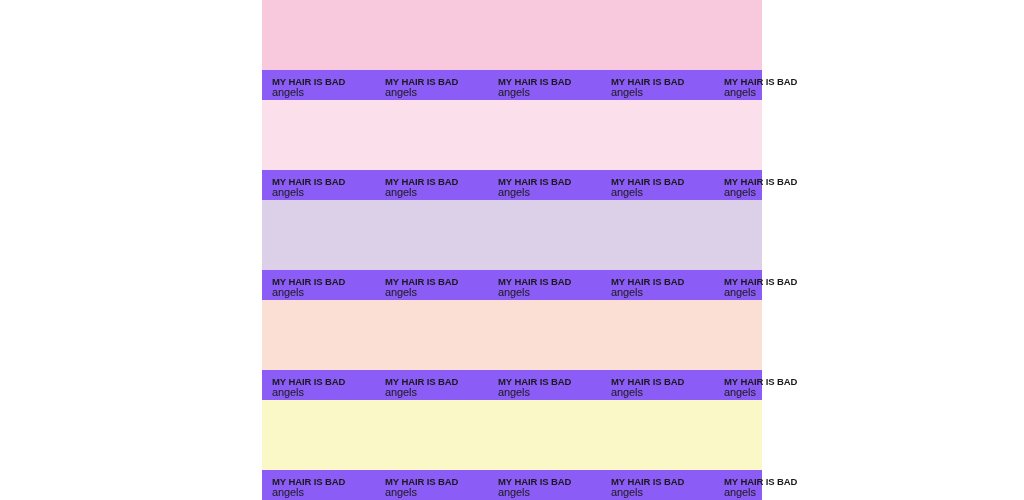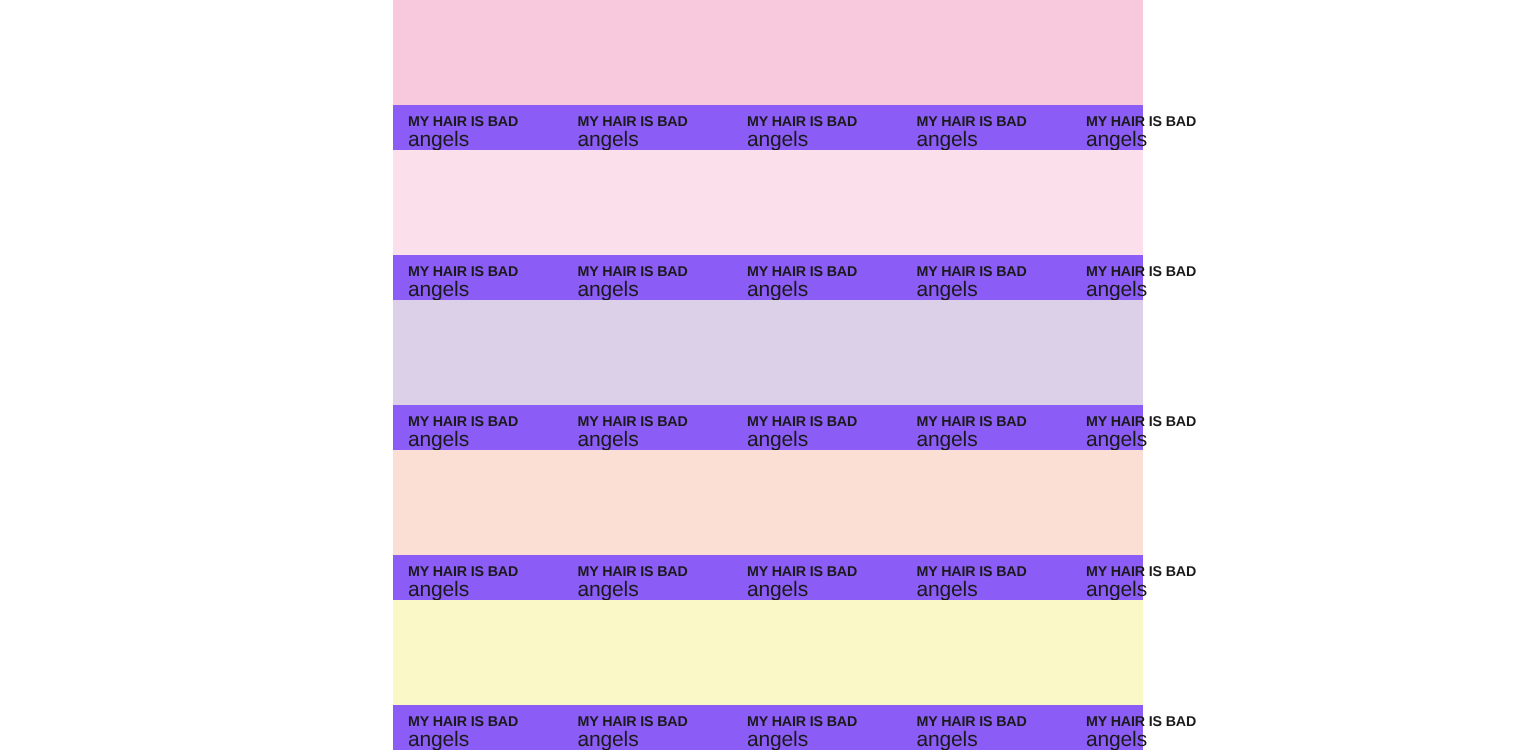--- a/index.html
+++ b/index.html
@@ -67,21 +67,21 @@
     font-size: 9.5px;
     line-height: 11px;
     font-weight: 600;
     letter-spacing: -0.1px;
     color: #1a1a1a;
     white-space: nowrap;
   }
 
   .caption-sub {
     display: block;
-    font-size: 14px;
+    font-size: 11px;
     line-height: 11px;
     font-weight: 400;
     letter-spacing: -0.1px;
     color: #1a1a1a;
     white-space: nowrap;
   }
 </style>
 </head>
 <body>
 

